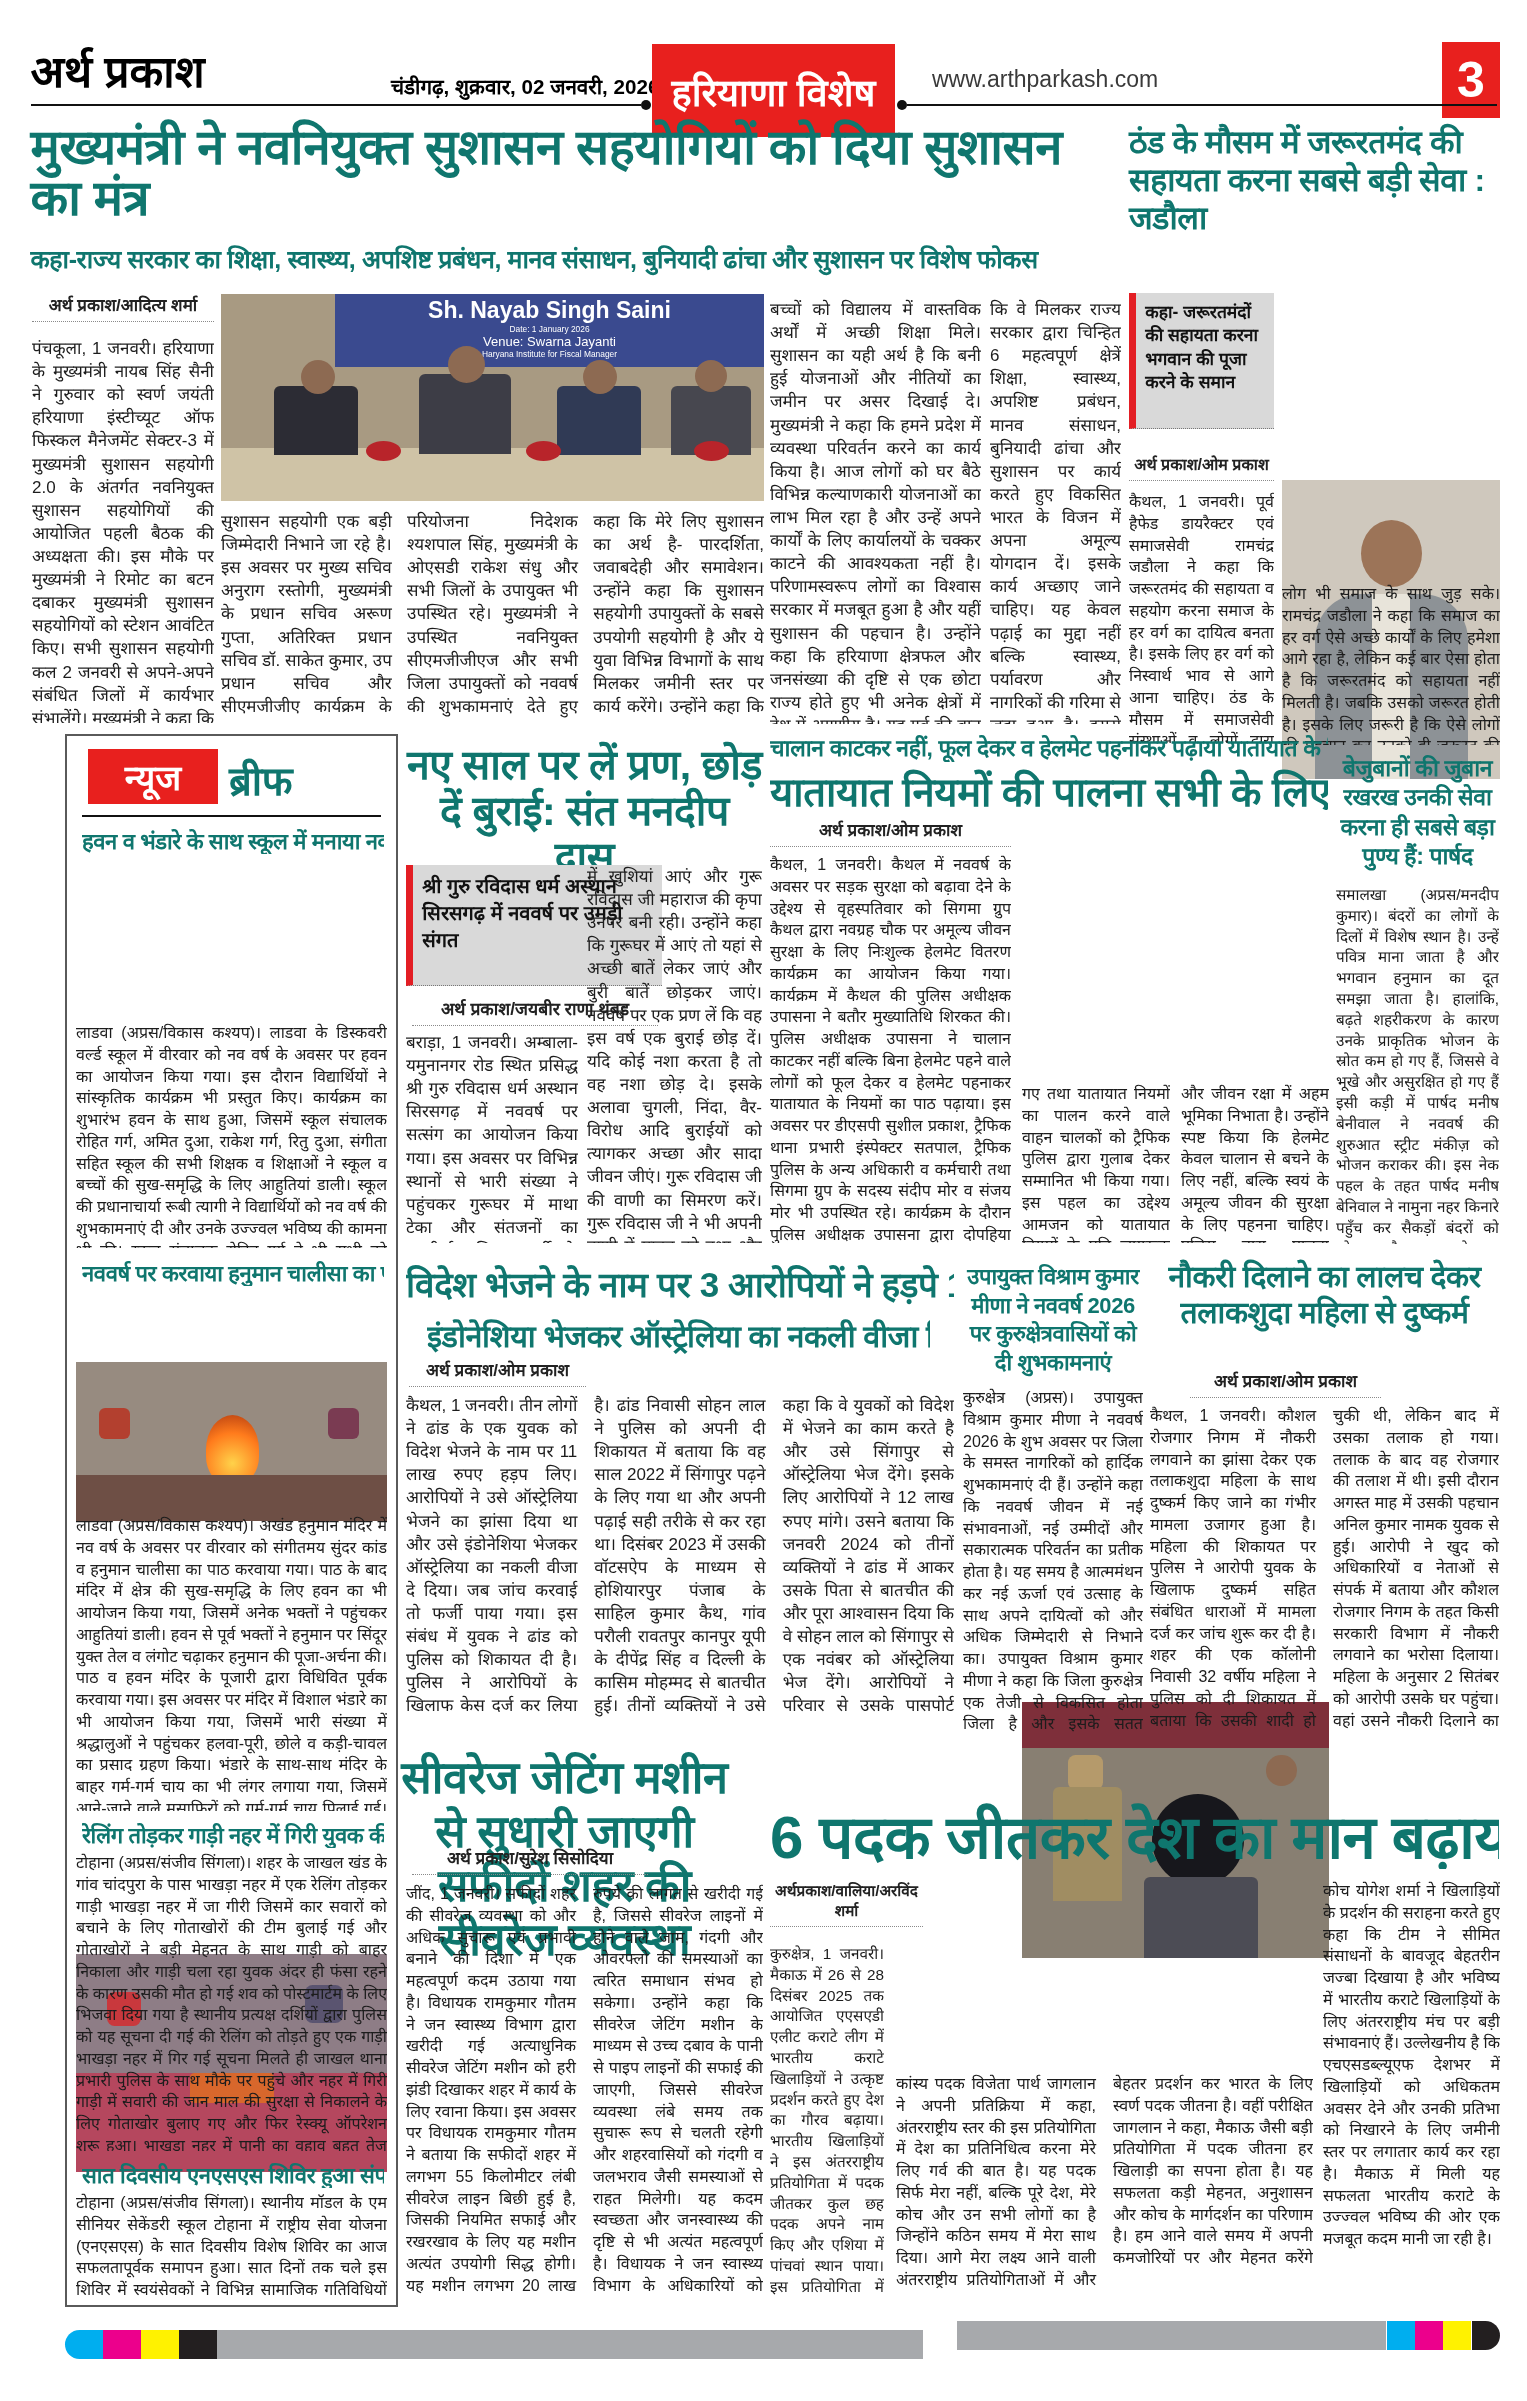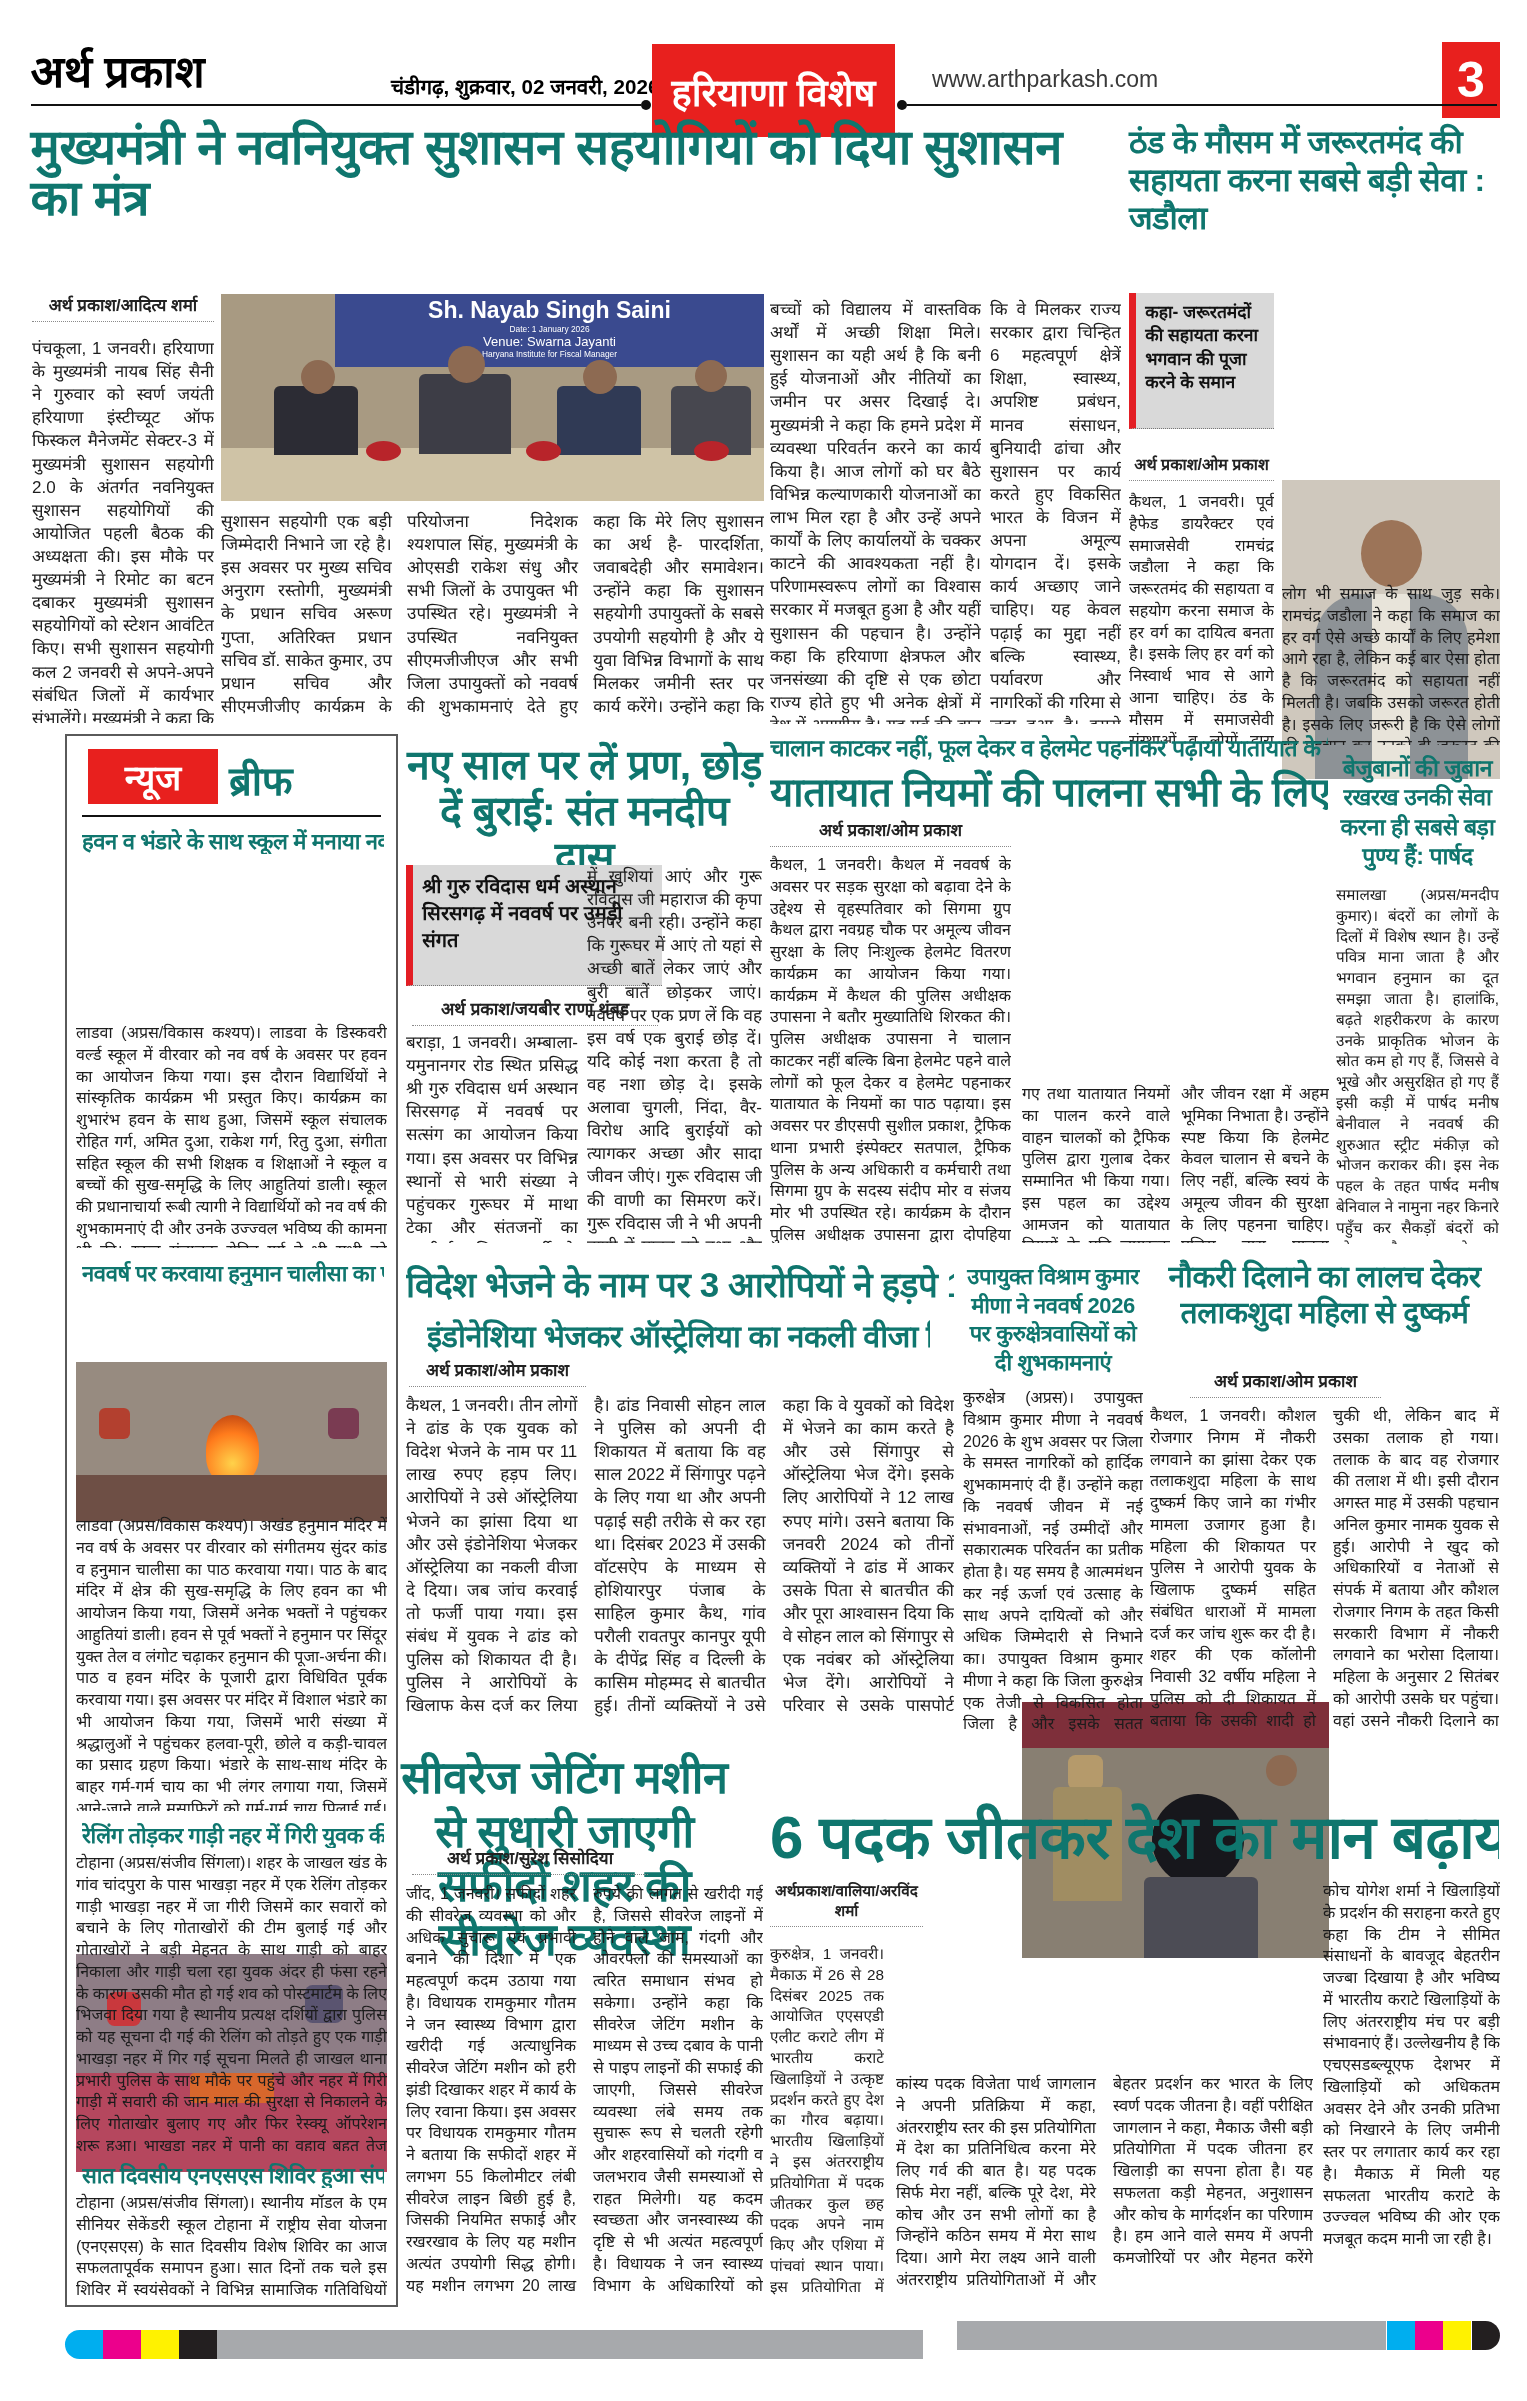--- a/index.html
+++ b/index.html
@@ -36,20 +36,21 @@
        display:flex;align-items:center;justify-content:center;font-size:38px;font-weight:800;">हरियाणा विशेष</div>
   <div class="abs" style="left:932px;top:66px;font-size:23px;color:#3a3a3a;">www.arthparkash.com</div>
   <div class="abs" style="left:1442px;top:42px;width:58px;height:76px;background:#e8201e;color:#fff;
        display:flex;align-items:center;justify-content:center;font-size:50px;font-weight:700;">3</div>
   <div class="abs rule" style="left:30.5px;top:104px;width:610px;height:2.3px;"></div>
   <div class="abs dot" style="left:641px;top:100px;"></div>
   <div class="abs dot" style="left:897px;top:100px;"></div>
   <div class="abs rule" style="left:907px;top:104px;width:590px;height:2.3px;"></div>
 
   <div class="abs headline" style="left:30.5px;top:122px;width:1092px;height:113px;font-size:49px;line-height:1.05;">मुख्यमंत्री ने नवनियुक्त सुशासन सहयोगियों को दिया सुशासन का मंत्र</div>
+  <div class="abs headline" style="left:30.5px;top:241px;width:1092px;height:37px;font-size:25px;">कहा-राज्य सरकार का शिक्षा, स्वास्थ्य, अपशिष्ट प्रबंधन, मानव संसाधन, बुनियादी ढांचा और सुशासन पर विशेष फोकस</div>
   <div class="abs byline" style="left:32px;top:293px;width:182px;font-size:17px;">अर्थ प्रकाश/आदित्य शर्मा</div>
 
   <div class="abs photo" style="left:221px;top:294px;width:543px;height:207px;background:#a89a82;">
     <div class="banner" style="left:114px;top:0;width:429px;height:73px;">
       <div style="font-size:23px;font-weight:700;margin-top:3.1px;">Sh. Nayab Singh Saini</div>
       <div style="font-size:8.4px;">Date: 1 January 2026</div>
       <div style="font-size:13px;">Venue: Swarna Jayanti</div>
       <div style="font-size:8.4px;">Haryana Institute for Fiscal Manager</div>
     </div>
     <div class="table" style="left:0;bottom:0;width:543px;height:53px;"></div>

